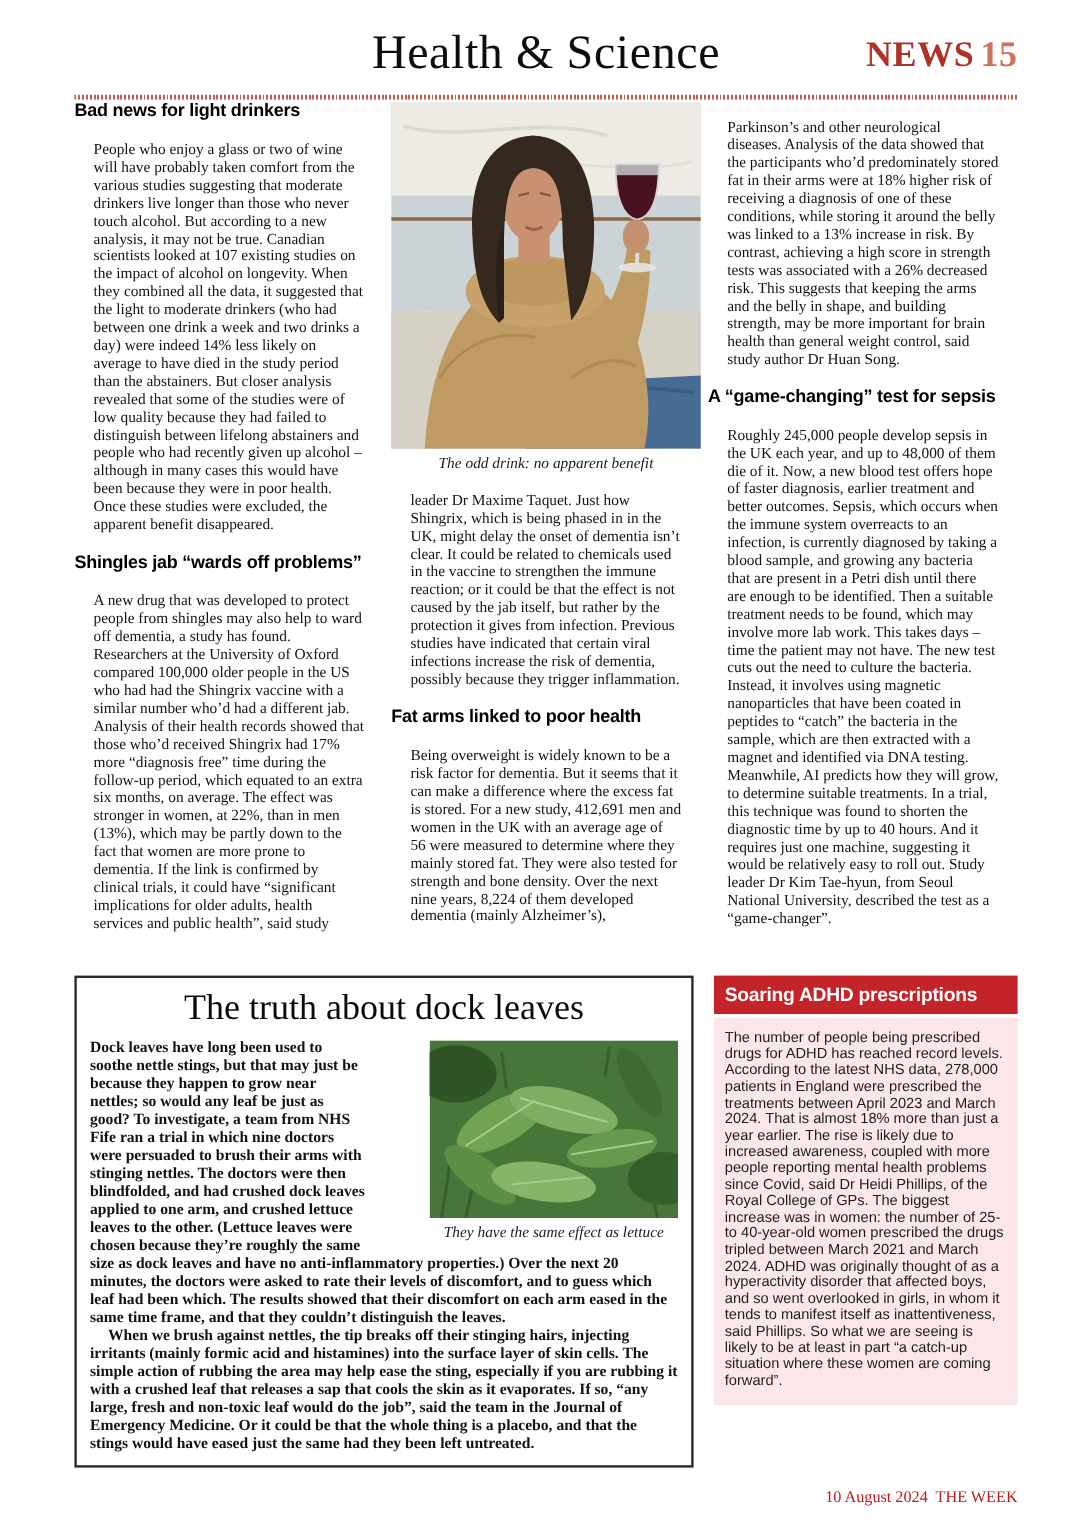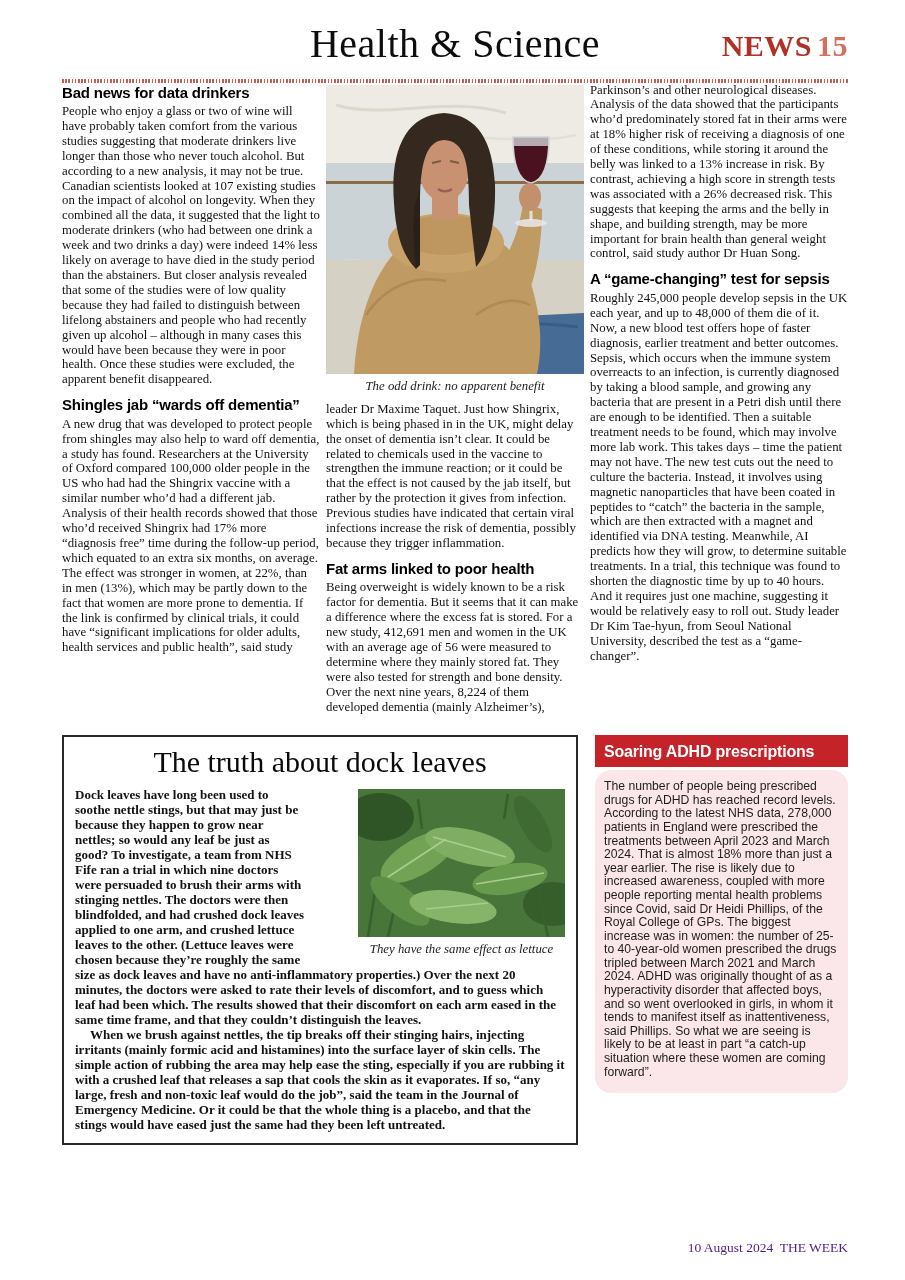--- a/index.html
+++ b/index.html
@@ -13,21 +13,21 @@
   .page-label { position:absolute; right:0; top:10px; font:700 30px/32px "Liberation Serif",serif; color:#b03227; letter-spacing:.5px; }
   .page-label .num { color:#d2705e; margin-left:5px; }
   .rule-dotted { height:3.5px; margin-top:9px;
     background-image:repeating-linear-gradient(90deg,#bc5044 0 1.6px,rgba(188,80,68,0) 1.6px 3.2px);
     opacity:.92; }
   .headline { margin:13px 0 13px; text-align:center; font:700 36px/1.05 "Liberation Serif",serif; color:#0a0a0a; }
 
   
   .cols { display:flex; gap:6px; }
   .col { flex:0 0 258px; width:258px; }
-  .col p { margin:0; font-size:12.8px; line-height:14.9px; }
+  .col p { margin:16px; font-size:12.8px; line-height:14.9px; }
   .subhead { margin:10px 0 3px; font:700 15px/1.1 "Liberation Sans",sans-serif; letter-spacing:-.2px; color:#000; }
   .subhead.first { margin-top:2px; }
 
   figure { margin:0; }
   .photo-fig { margin:2px 0 8px; }
   .photo { width:258px; height:289px; }
   .photo svg, .dockphoto svg { display:block; }
   figcaption { margin-top:5px; text-align:center; font:italic 12.8px/1.2 "Liberation Serif",serif; color:#1b1b1b; }
 
   
@@ -35,46 +35,46 @@
   .dockbox { flex:0 0 516px; width:516px; box-sizing:border-box; border:2px solid #2a2a2a; padding:6px 11px 11px; background:#fff; }
   .dock-title { margin:2px 0 9px; text-align:center; font:400 30px/1.1 "Liberation Serif",serif; color:#0a0a0a; }
   .dockfig { float:right; width:207px; margin:2px 0 3px 11px;padding-left:42px; }
   .dockphoto { width:207px; height:148px; }
   .dockbox p { margin:0; font-size:13px; line-height:15px;font-weight:bold; }
   .dockbox p.indent { text-indent:15px; }
   .dockbox::after { content:""; display:block; clear:both; }
 
   .adhdbox { flex:0 0 253px; width:253px; }
   .adhd-head { background:#c5232a; color:#fff; padding:8px 9px 7px; font:700 16px/1.1 "Liberation Sans",sans-serif; letter-spacing:-.2px; }
-  .adhd-body { margin-top:3px; background:#fbe7e9; padding:10px 9px 14px; font:400 12.2px/13.6px "Liberation Sans",sans-serif; color:#1d1d1d;border-radius:16px; }
+  .adhd-body { margin-top:3px; background:#fbe7e9; padding:10px 9px 14px; font:400 12.2px/13.6px "Liberation Sans",sans-serif; color:#1d1d1d; }
 
-  .pagefooter { position:absolute; top:1241px; right:57px; font:400 13.5px/1 "Liberation Serif",serif; color:#4c1d95; }
+  .pagefooter { position:absolute; top:1241px; right:57px; font:400 13.5px/1 "Liberation Serif",serif; color:#b91c1c; }
 </style>
 </head>
 <body>
 
 <div class="page">
   <div class="content">
 
     <header class="masthead">
       <h1 class="section-title">Health &amp; Science</h1>
       <div class="page-label">
         <span>NEWS</span><span class="num">15</span>
       </div>
     </header>
 
     <div class="rule-dotted"></div>
 
 
     <main class="cols">
 
       <section class="col">
-        <h3 class="subhead first">Bad news for data drinkers</h3>
+        <h3 class="subhead first">Bad news for light drinkers</h3>
         <p>People who enjoy a glass or two of wine will have probably taken comfort from the various studies suggesting that moderate drinkers live longer than those who never touch alcohol. But according to a new analysis, it may not be true. Canadian scientists looked at 107 existing studies on the impact of alcohol on longevity. When they combined all the data, it suggested that the light to moderate drinkers (who had between one drink a week and two drinks a day) were indeed 14% less likely on average to have died in the study period than the abstainers. But closer analysis revealed that some of the studies were of low quality because they had failed to distinguish between lifelong abstainers and people who had recently given up alcohol – although in many cases this would have been because they were in poor health. Once these studies were excluded, the apparent benefit disappeared.</p>
-        <h3 class="subhead">Shingles jab “wards off dementia”</h3>
+        <h3 class="subhead">Shingles jab “wards off problems”</h3>
         <p>A new drug that was developed to protect people from shingles may also help to ward off dementia, a study has found. Researchers at the University of Oxford compared 100,000 older people in the US who had had the Shingrix vaccine with a similar number who’d had a different jab. Analysis of their health records showed that those who’d received Shingrix had 17% more “diagnosis free” time during the follow-up period, which equated to an extra six months, on average. The effect was stronger in women, at 22%, than in men (13%), which may be partly down to the fact that women are more prone to dementia. If the link is confirmed by clinical trials, it could have “significant implications for older adults, health services and public health”, said study</p>
       </section>
 
       <section class="col">
         <figure class="photo-fig">
           <div class="photo" role="img" aria-label="Woman in a beige sweater holding a glass of red wine on a sofa">
             <svg width="258" height="289" viewBox="0 0 258 289" xmlns="http://www.w3.org/2000/svg">
               <rect width="258" height="289" fill="#ccd3d6"></rect>
               <rect width="258" height="78" fill="#eeebe4"></rect>
               <path d="M10 20 C60 35 120 10 180 28" stroke="#ddd8cd" stroke-width="3" fill="none"></path>

